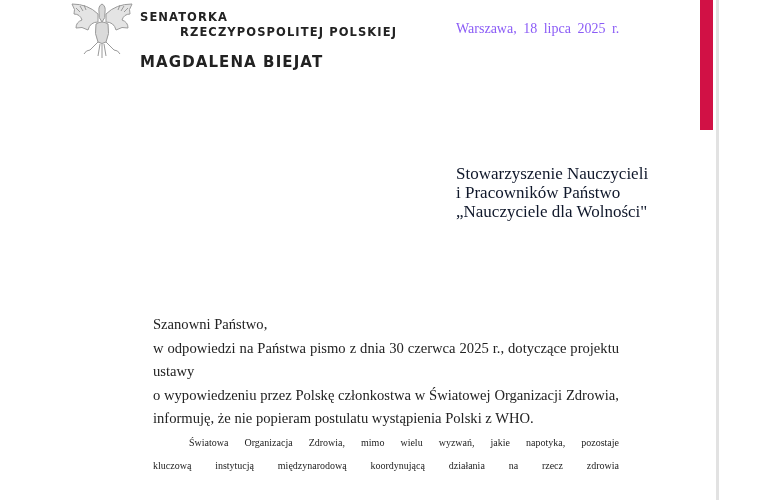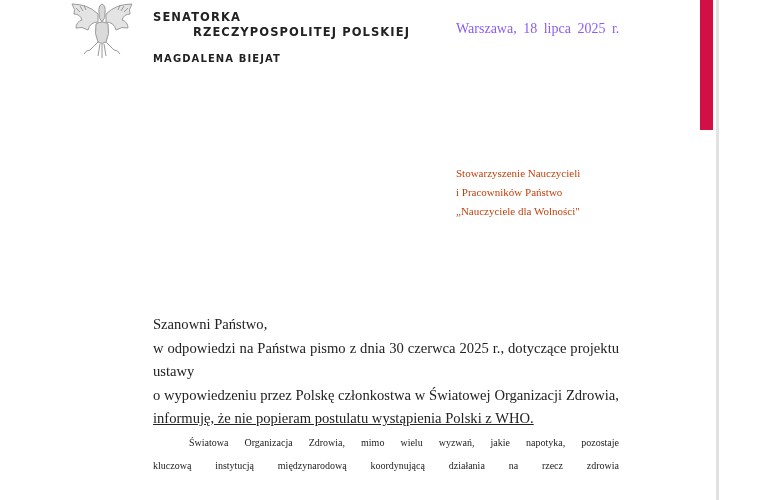--- a/index.html
+++ b/index.html
@@ -2,33 +2,33 @@
 <html><head>
 <meta charset="utf-8">
 <style>
   html, body { margin: 0; padding: 0; }
   body {
     width: 765px; height: 500px; overflow: hidden;
     background: #ffffff; position: relative;
     font-family: "Liberation Serif", serif; color: #222;
   }
   .eagle { position: absolute; left: 62px; top: 0px; width: 80px; height: 62px; }
-  .hdr { position: absolute; left: 153px; font-family: "DejaVu Sans", sans-serif; font-weight: bold; color: #222; letter-spacing: 1.1px; font-size: 11.5px; }
+  .hdr { position: absolute; left: 140px; font-family: "DejaVu Sans", sans-serif; font-weight: bold; color: #222; letter-spacing: 1.1px; font-size: 11.5px; }
   .hdr.l1 { top: 10px; }
   .hdr.l2 { top: 25px; margin-left: 40px; }
-  .hdr.l3 { top: 53px; font-size: 10px; }
+  .hdr.l3 { top: 53px; font-size: 15px; }
   .date { position: absolute; left: 456px; top: 21px; font-size: 14px; color: #8b5cf6; word-spacing: 3px; }
   .redbar { position: absolute; left: 700px; top: 0; width: 13px; height: 130px; background: #d11145; }
   .vline { position: absolute; left: 716px; top: 0; width: 3px; height: 500px; background: #e2e2e2; }
-  .addr { position: absolute; left: 456px; top: 164px; font-size: 11px; line-height: 19px; color: #c2410c; }
+  .addr { position: absolute; left: 456px; top: 164px; font-size: 17px; line-height: 19px; color: #0f172a; }
   .body-text { position: absolute; left: 153px; top: 313px; width: 466px; font-size: 14.6px; line-height: 23.5px; color: #222; }
   .body-text p { margin: 0; }
   .just { text-align: justify; text-align-last: justify; }
   .indent { text-indent: 36px; }
-  .nolast { text-align-last: left; text-decoration: underline; }
+  .nolast { text-align-last: left; }
   .p2 { font-family: Liberation Serif, serif; font-size: 10px; line-height: 23.5px; }
 </style>
 </head>
 <body>
 
 <svg class="eagle" viewBox="0 0 80 62">
   <g fill="none" stroke="#9a9a9a" stroke-width="1">
     <path d="M40 4 q-4 2 -3 8 q-1 6 3 10 q4 -4 3 -10 q1 -6 -3 -8z" fill="#d8d8d8"></path>
     <path d="M36 14 q-10 -10 -26 -10 q4 6 2 10 q6 0 8 6 q-6 2 -6 8 q6 -2 12 2 q2 -8 10 -8z" fill="#e4e4e4"></path>
     <path d="M44 14 q10 -10 26 -10 q-4 6 -2 10 q-6 0 -8 6 q6 2 6 8 q-6 -2 -12 2 q-2 -8 -10 -8z" fill="#e4e4e4"></path>

